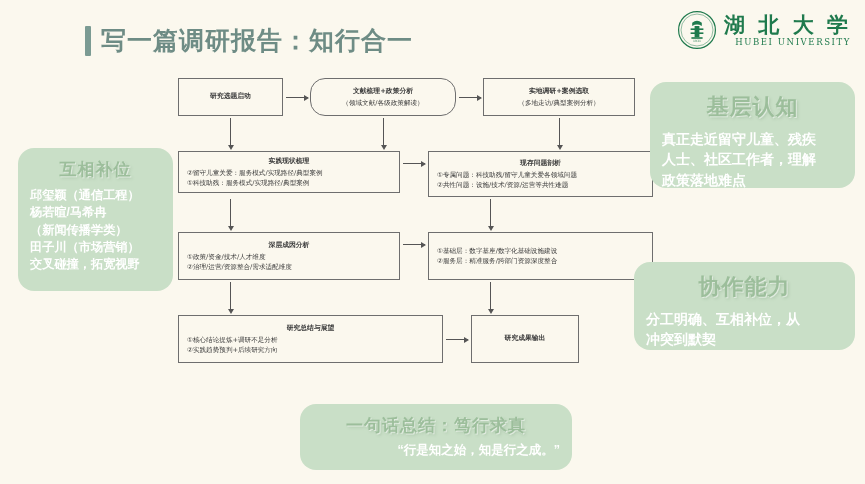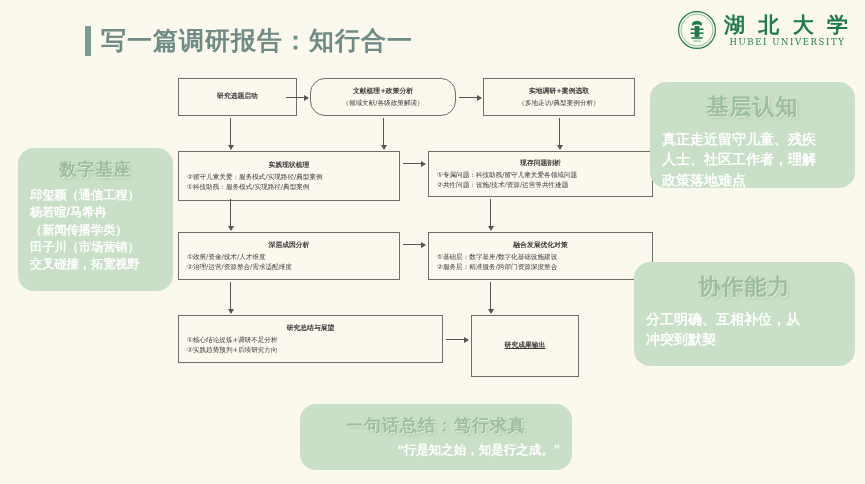--- a/index.html
+++ b/index.html
@@ -14,21 +14,21 @@
   
   .title-wrap{position:absolute;left:38px;top:24px;display:flex;align-items:center;gap:10px;padding-left:47px;}
   .title-bar{width:6px;height:30px;background:#7B9B93;border-radius:1px;}
   .title-text{
     font-size:25px;font-weight:bold;color:#6E8C85;letter-spacing:1px;
     white-space:nowrap;
   }
 
   .logo-wrap{position:absolute;right:14px;top:10px;display:flex;align-items:center;gap:7px;}
   .logo-seal{width:40px;height:40px;flex:0 0 auto;}
-  .logo-txt{display:flex;flex-direction:column;align-items:center;line-height:1;}
+  .logo-txt{display:flex;flex-direction:column;align-items:flex-end;line-height:1;}
   .logo-cn{font-size:21px;font-weight:bold;color:#1F7A4D;letter-spacing:3px;
            font-family:"DejaVu Serif","Liberation Serif",serif;}
   .logo-en{font-size:8.5px;color:#1F7A4D;letter-spacing:1.6px;margin-top:3px;
            font-family:"DejaVu Serif","Liberation Serif",serif;}
 
   
   .flow{position:absolute;left:170px;top:78px;width:485px;height:300px;}
   .fbox{
     position:absolute;
     border:1px solid #6E6E6E;
@@ -80,21 +80,21 @@
   .card .cbody{
     font-size:14px;font-weight:bold;line-height:1.45;color:#FFFFFF;
   }
   .card .cbody.center{text-align:right;}
 
   #card-major{left:18px;top:148px;width:155px;height:143px;}
   #card-major .ctitle{font-size:17px;margin-bottom:6px;}
   #card-major .cbody{font-size:12.2px;line-height:1.42;}
 
   #card-grassroots{left:650px;top:82px;width:205px;height:106px;}
-  #card-collab{left:634px;top:262px;width:221px;height:104px;}
+  #card-collab{left:634px;top:262px;width:221px;height:88px;}
   #card-summary{left:300px;top:404px;width:272px;height:66px;}
   #card-summary .ctitle{font-size:17px;margin-bottom:4px;}
   #card-summary .cbody{font-size:12.5px;}
 </style>
 </head>
 <body>
 
 <div id="stage">
 
   <div class="title-wrap">
@@ -114,39 +114,39 @@
       <text x="50" y="80" font-size="8" fill="#1F7A4D" text-anchor="middle" font-family="DejaVu Serif, serif">1931</text>
     </svg>
     <div class="logo-txt">
       <div class="logo-cn">湖 北 大 学</div>
       <div class="logo-en">HUBEI UNIVERSITY</div>
     </div>
   </div>
 
   <div class="flow">
 
-    <div class="fbox" style="left:8px;top:0px;width:119px;height:38px;">
+    <div class="fbox" style="left:8px;top:0px;width:105px;height:38px;">
       <div class="ftitle">研究选题启动</div>
     </div>
     <div class="arrow-h" style="left:116px;top:19px;width:22px;"></div>
     <div class="fbox" style="left:140px;top:0px;width:146px;height:38px;border-radius:15px;">
       <div class="ftitle">文献梳理+政策分析</div>
       <div class="fline c">（领域文献/各级政策解读）</div>
     </div>
     <div class="arrow-h" style="left:289px;top:19px;width:22px;"></div>
     <div class="fbox" style="left:313px;top:0px;width:152px;height:38px;">
       <div class="ftitle">实地调研+案例选取</div>
       <div class="fline c">（多地走访/典型案例分析）</div>
     </div>
 
     <div class="arrow-v" style="left:60px;top:40px;height:27px;"></div>
     <div class="arrow-v" style="left:213px;top:40px;height:27px;"></div>
     <div class="arrow-v" style="left:389px;top:40px;height:27px;"></div>
 
-    <div class="fbox" style="left:8px;top:73px;width:222px;height:50px;">
+    <div class="fbox" style="left:8px;top:73px;width:222px;height:42px;">
       <div class="ftitle">实践现状梳理</div>
       <div class="fline">②留守儿童关爱：服务模式/实现路径/典型案例</div>
       <div class="fline">①科技助残：服务模式/实现路径/典型案例</div>
     </div>
     <div class="arrow-h" style="left:233px;top:85px;width:22px;"></div>
     <div class="fbox" style="left:258px;top:73px;width:225px;height:46px;">
       <div class="ftitle">现存问题剖析</div>
       <div class="fline">①专属问题：科技助残/留守儿童关爱各领域问题</div>
       <div class="fline">②共性问题：设施/技术/资源/运营等共性难题</div>
     </div>
@@ -154,41 +154,40 @@
     <div class="arrow-v" style="left:60px;top:121px;height:27px;"></div>
     <div class="arrow-v" style="left:320px;top:121px;height:27px;"></div>
 
     <div class="fbox" style="left:8px;top:154px;width:222px;height:48px;">
       <div class="ftitle">深层成因分析</div>
       <div class="fline">①政策/资金/技术/人才维度</div>
       <div class="fline">②治理/运营/资源整合/需求适配维度</div>
     </div>
     <div class="arrow-h" style="left:233px;top:166px;width:22px;"></div>
     <div class="fbox" style="left:258px;top:154px;width:225px;height:48px;">
-      <div class="ftitle">融合发展优化对策</div>
       <div class="fline">①基础层：数字基座/数字化基础设施建设</div>
       <div class="fline">②服务层：精准服务/跨部门资源深度整合</div>
     </div>
 
     <div class="arrow-v" style="left:60px;top:204px;height:27px;"></div>
     <div class="arrow-v" style="left:320px;top:204px;height:27px;"></div>
 
     <div class="fbox" style="left:8px;top:237px;width:265px;height:48px;">
       <div class="ftitle">研究总结与展望</div>
       <div class="fline">①核心结论提炼+调研不足分析</div>
       <div class="fline">②实践趋势预判+后续研究方向</div>
     </div>
     <div class="arrow-h" style="left:276px;top:261px;width:22px;"></div>
-    <div class="fbox" style="left:301px;top:237px;width:108px;height:62px;text-decoration:underline;">
+    <div class="fbox" style="left:301px;top:237px;width:108px;height:48px;">
       <div class="ftitle">研究成果输出</div>
     </div>
   </div>
 
   <div class="card" id="card-major">
-    <div class="ctitle">数字基座</div>
+    <div class="ctitle">互相补位</div>
     <div class="cbody">
       <div>邱玺颖（通信工程）</div>
       <div>杨若暄/马希冉</div>
       <div>（新闻传播学类）</div>
       <div>田子川（市场营销）</div>
       <div>交叉碰撞，拓宽视野</div>
     </div>
   </div>
 
   <div class="card" id="card-grassroots">

